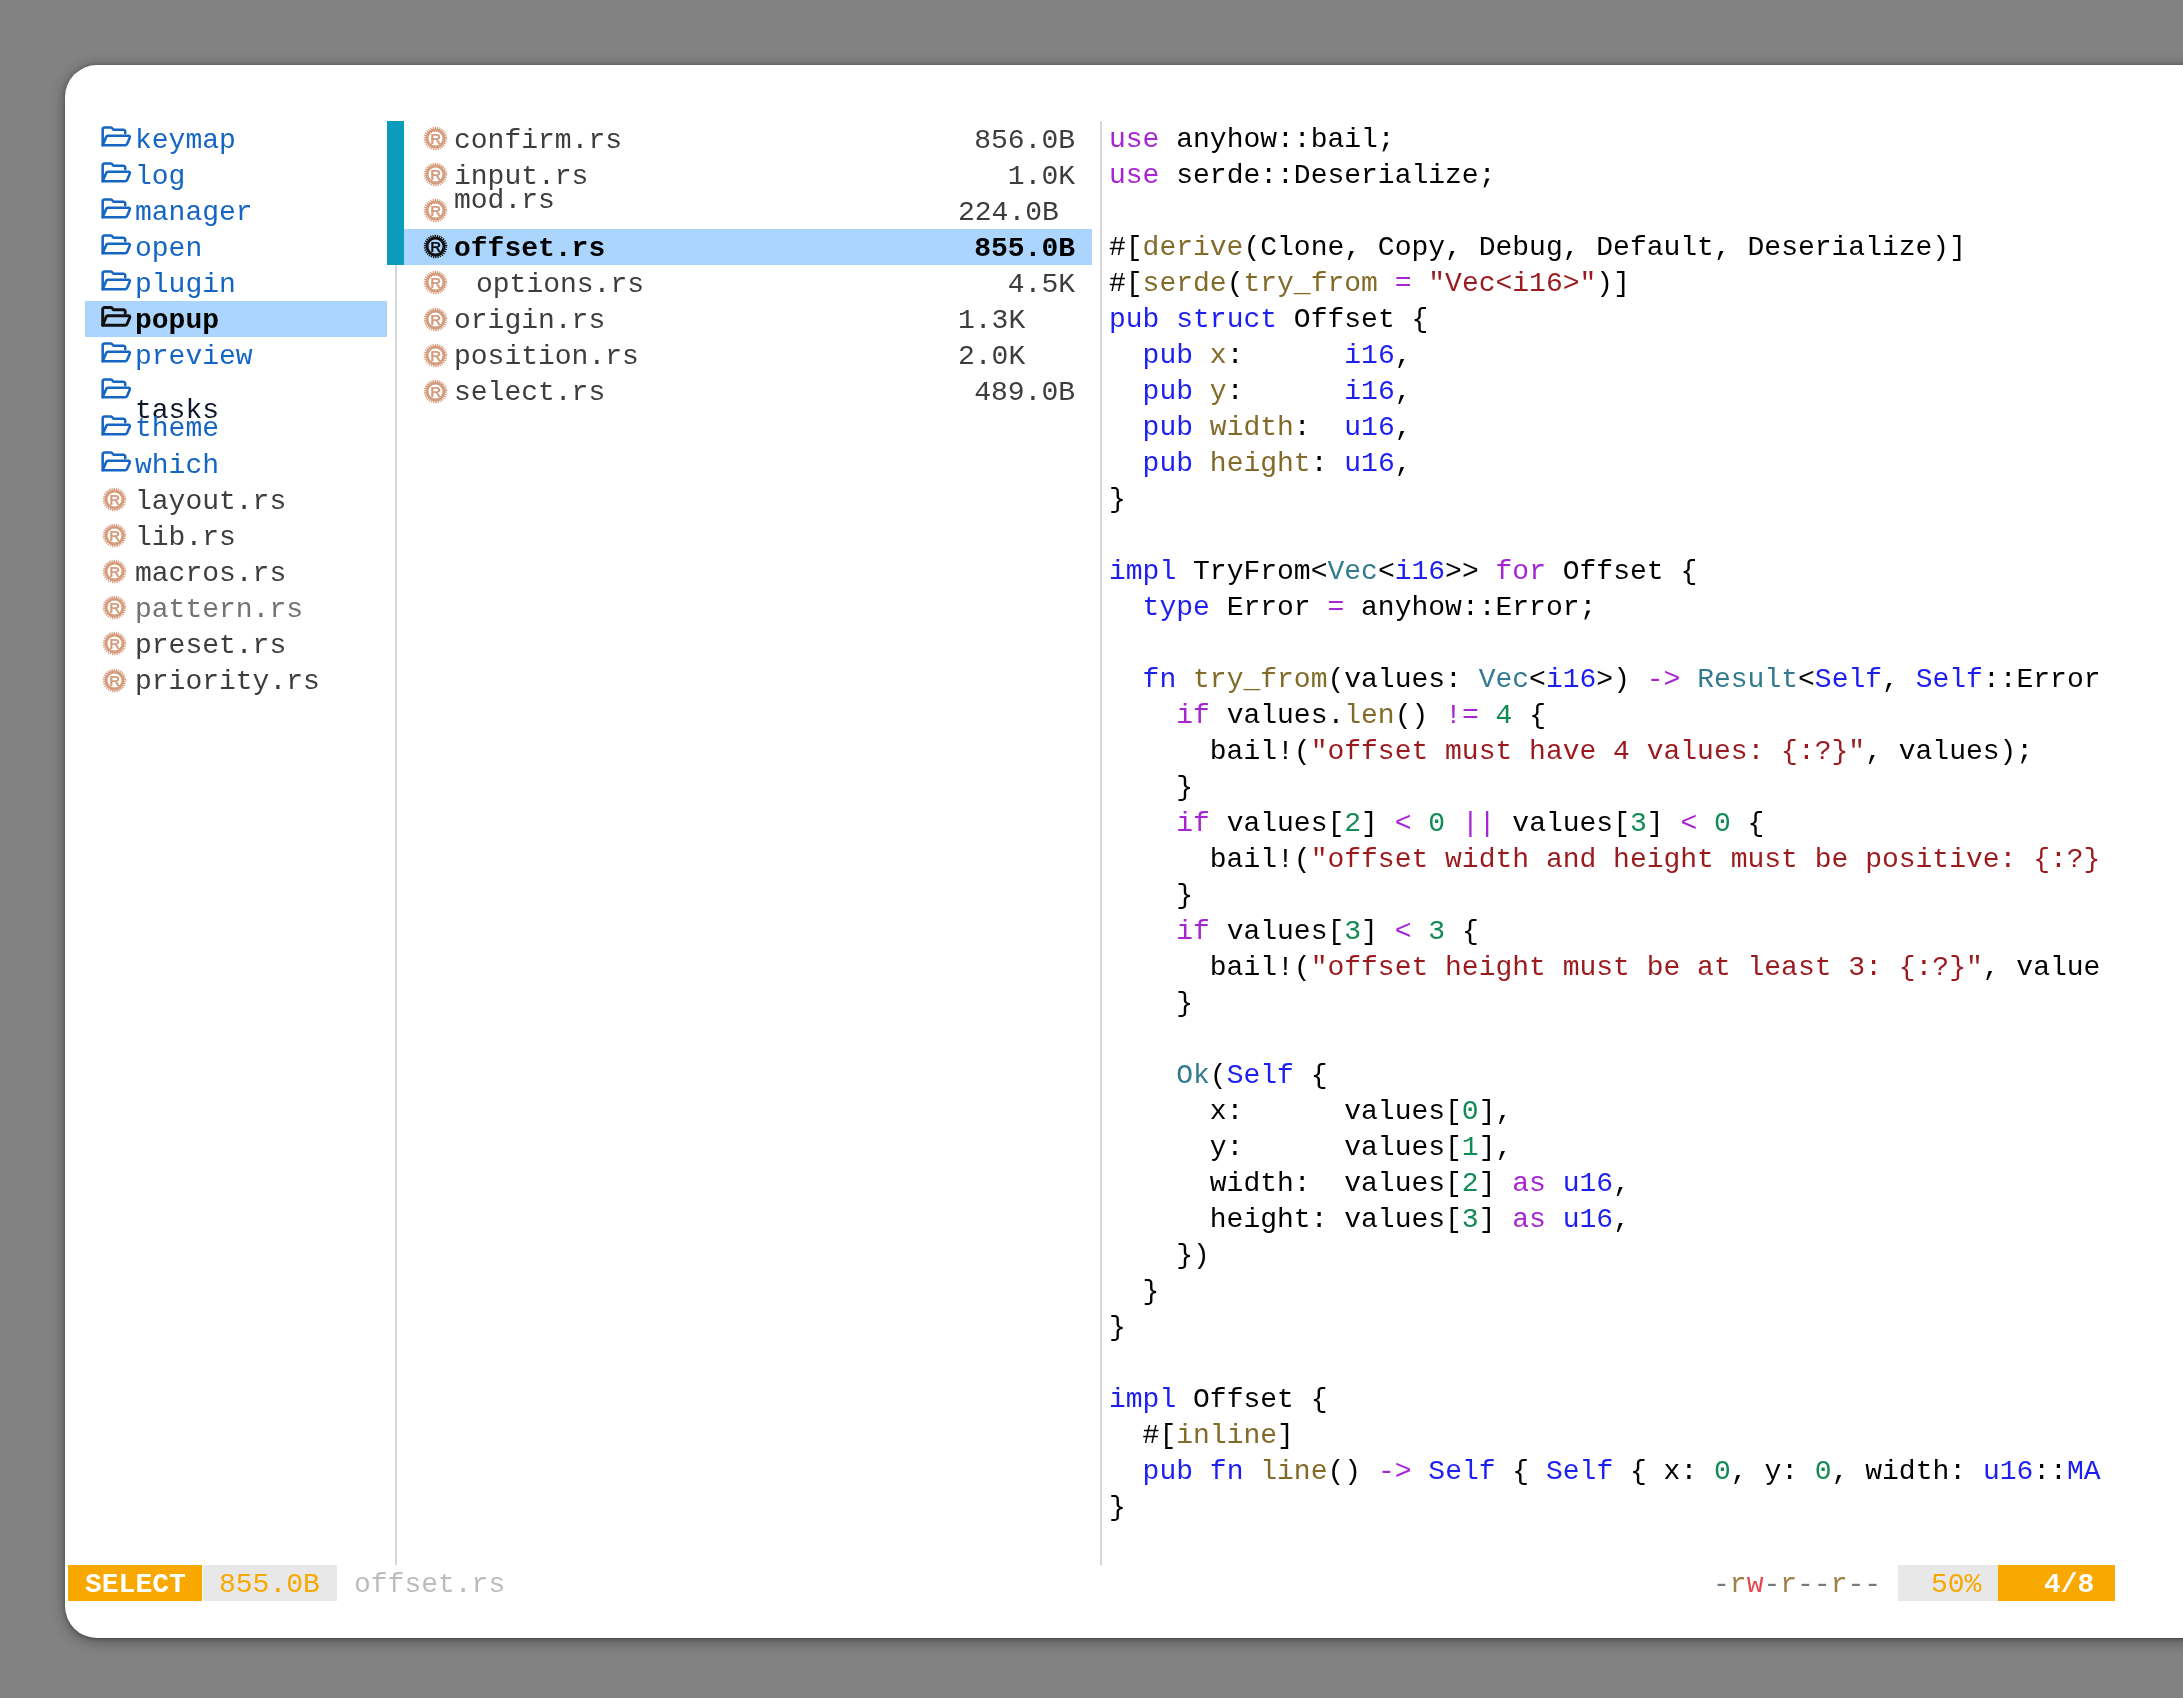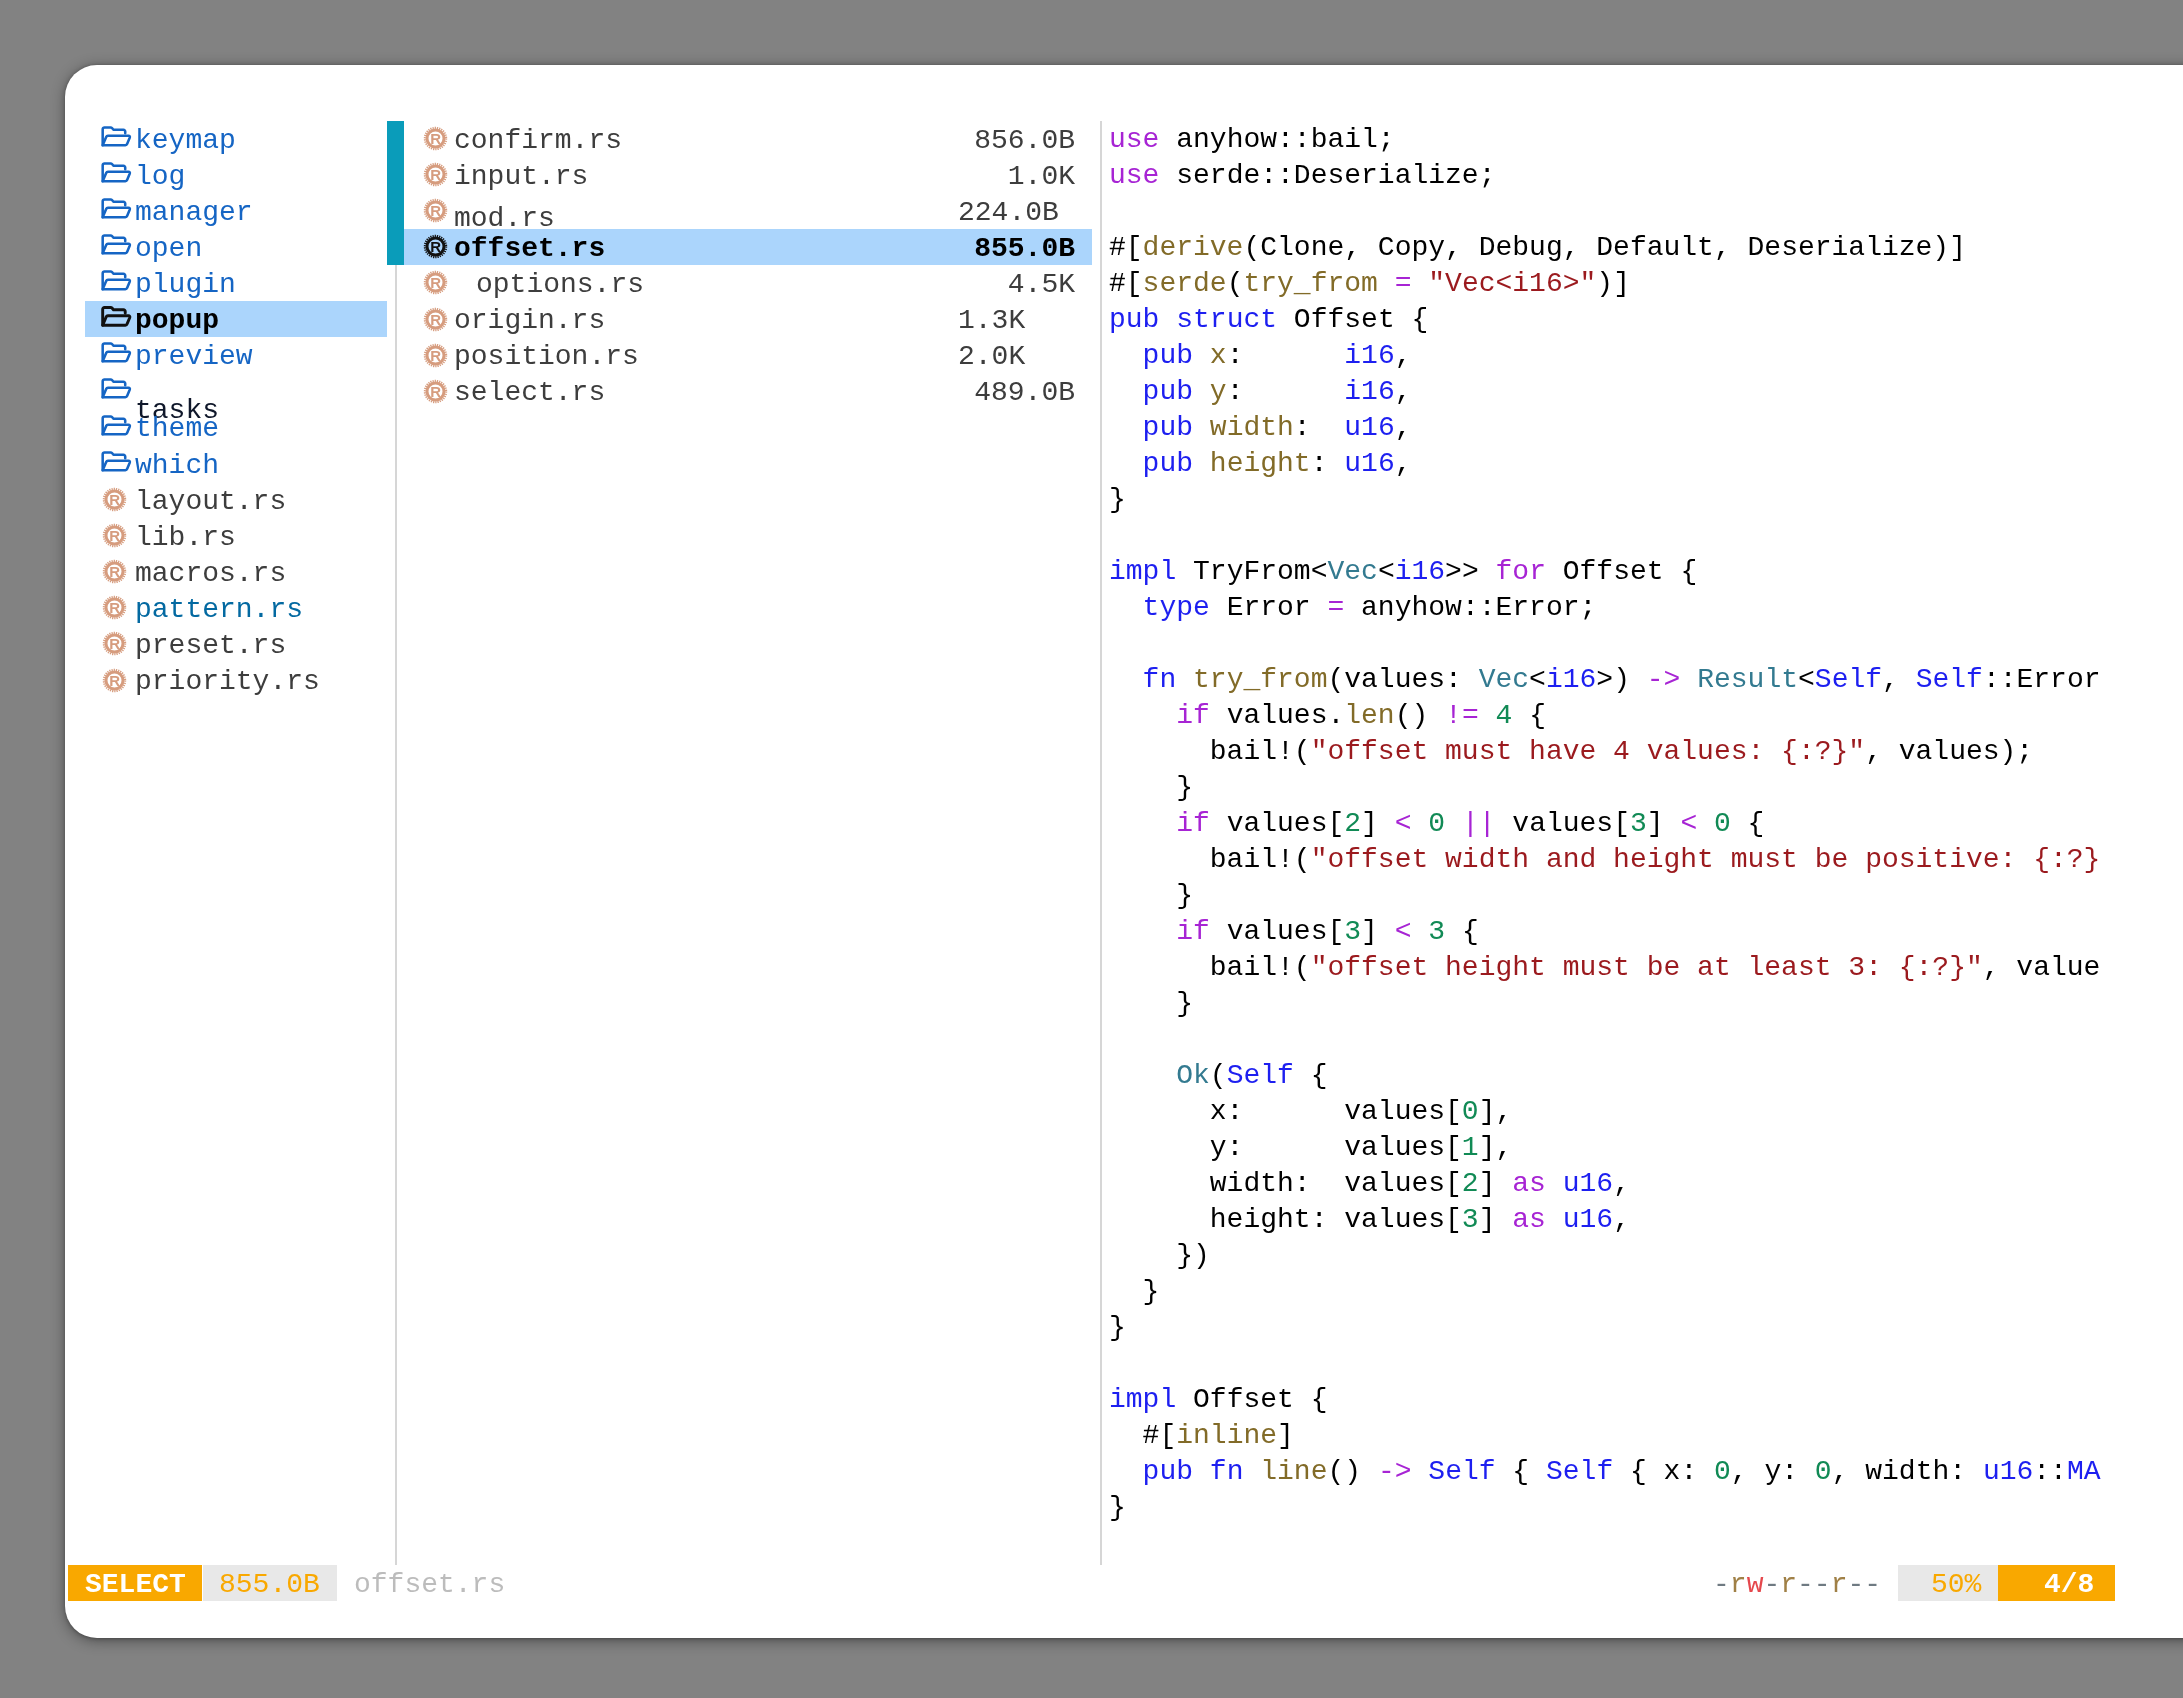--- a/index.html
+++ b/index.html
@@ -114,21 +114,21 @@
 </svg>
     </div>
 <div class="t" style="left:70px;top:489px;color:#3d3d3d;font-weight:normal">macros.rs</div>
 <div style="position:absolute;left:37px;top:530px">
       <svg width="25" height="25" viewBox="0 0 30 30" style="display:block;font-size:33.33px">
 <circle cx="15" cy="15" r="12.8" fill="none" stroke="#d69c7e" stroke-width="2.5" stroke-dasharray="1.5 1.18"></circle>
 <circle cx="15" cy="15" r="10.2" fill="none" stroke="#d69c7e" stroke-width="3.6"></circle>
 <text x="15.2" y="21.3" text-anchor="middle" font-family="Liberation Sans" font-weight="bold" font-size="18px" fill="#d69c7e">R</text>
 </svg>
     </div>
-<div class="t" style="left:70px;top:525px;color:#0369a1;font-weight:normal">pattern.rs</div>
+<div class="t" style="left:70px;top:525px;color:#737373;font-weight:normal">pattern.rs</div>
 <div style="position:absolute;left:37px;top:566px">
       <svg width="25" height="25" viewBox="0 0 30 30" style="display:block;font-size:33.33px">
 <circle cx="15" cy="15" r="12.8" fill="none" stroke="#d69c7e" stroke-width="2.5" stroke-dasharray="1.5 1.18"></circle>
 <circle cx="15" cy="15" r="10.2" fill="none" stroke="#d69c7e" stroke-width="3.6"></circle>
 <text x="15.2" y="21.3" text-anchor="middle" font-family="Liberation Sans" font-weight="bold" font-size="18px" fill="#d69c7e">R</text>
 </svg>
     </div>
 <div class="t" style="left:70px;top:561px;color:#3d3d3d;font-weight:normal">preset.rs</div>
 <div style="position:absolute;left:37px;top:603px">
       <svg width="25" height="25" viewBox="0 0 30 30" style="display:block;font-size:33.33px">
@@ -156,21 +156,21 @@
     </div>
 <div class="t" style="left:389px;top:92px;color:#3d3d3d;font-weight:normal">input.rs</div>
 <div class="t" style="left:893px;top:92px;width:117px;text-align:right;color:#3d3d3d;font-weight:normal">1.0K</div>
 <div style="position:absolute;left:358px;top:133px">
       <svg width="25" height="25" viewBox="0 0 30 30" style="display:block;font-size:33.33px">
 <circle cx="15" cy="15" r="12.8" fill="none" stroke="#d69c7e" stroke-width="2.5" stroke-dasharray="1.5 1.18"></circle>
 <circle cx="15" cy="15" r="10.2" fill="none" stroke="#d69c7e" stroke-width="3.6"></circle>
 <text x="15.2" y="21.3" text-anchor="middle" font-family="Liberation Sans" font-weight="bold" font-size="18px" fill="#d69c7e">R</text>
 </svg>
     </div>
-<div class="t" style="left:389px;top:134px;color:#3d3d3d;font-weight:normal">mod.rs</div>
+<div class="t" style="left:389px;top:116px;color:#3d3d3d;font-weight:normal">mod.rs</div>
 <div class="t" style="left:893px;top:128px;width:117px;color:#3d3d3d;font-weight:normal">224.0B</div>
 <div class="hl" style="left:339px;top:164px;width:688px"></div>
 <div style="position:absolute;left:358px;top:169px">
       <svg width="25" height="25" viewBox="0 0 30 30" style="display:block;font-size:33.33px">
 <circle cx="15" cy="15" r="12.8" fill="none" stroke="#111111" stroke-width="2.5" stroke-dasharray="1.5 1.18"></circle>
 <circle cx="15" cy="15" r="10.2" fill="none" stroke="#111111" stroke-width="3.6"></circle>
 <text x="15.2" y="21.3" text-anchor="middle" font-family="Liberation Sans" font-weight="bold" font-size="18px" fill="#111111">R</text>
 </svg>
     </div>
 <div class="t" style="left:389px;top:164px;color:#000000;font-weight:bold">offset.rs</div>

